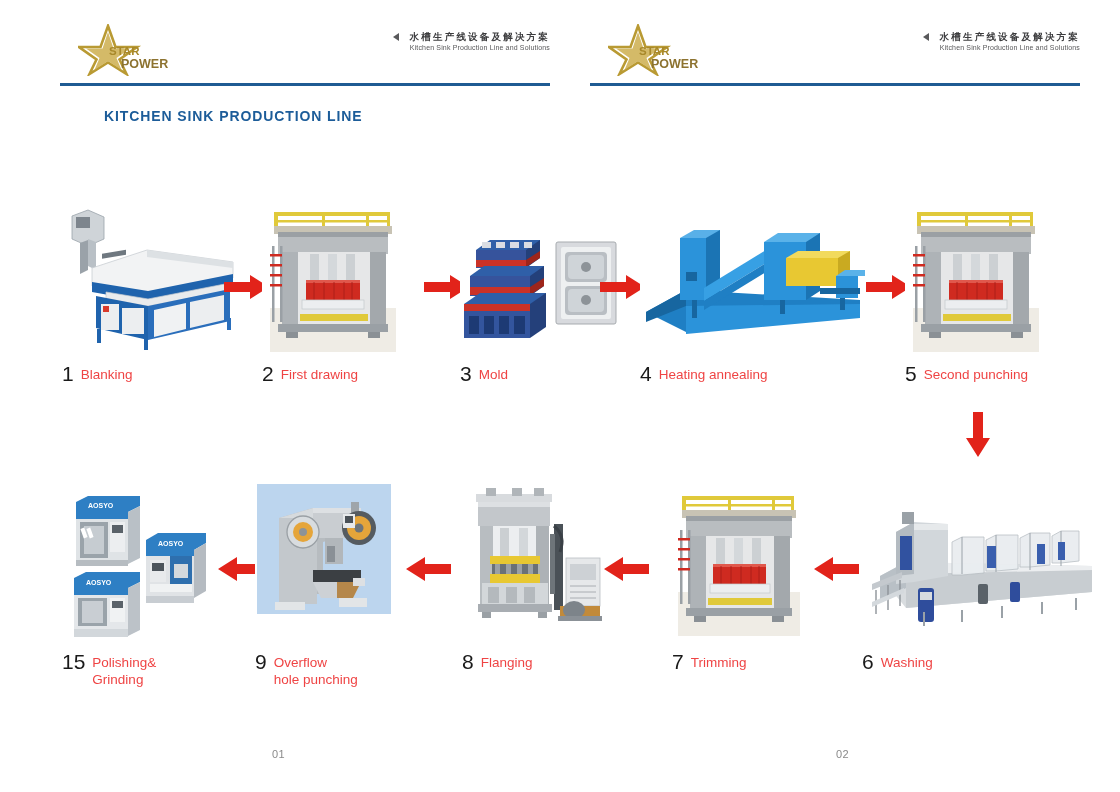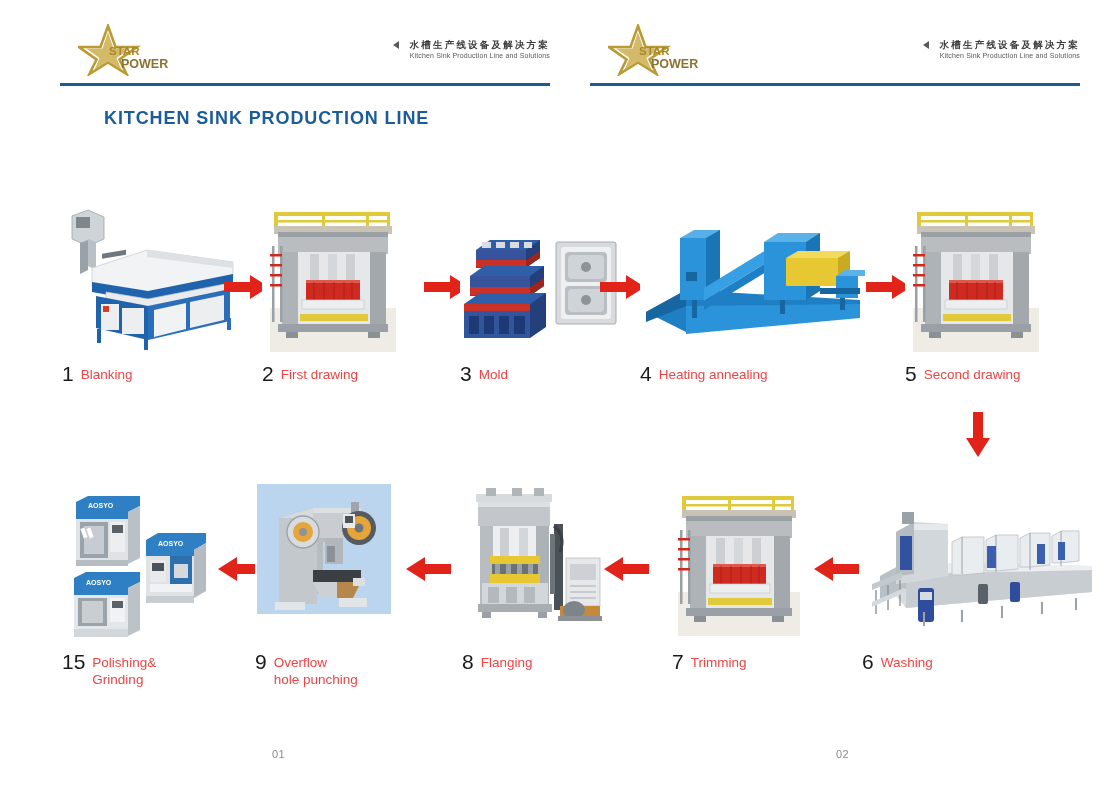--- a/index.html
+++ b/index.html
@@ -17,22 +17,22 @@
 
   
   .header { position: absolute; top: 22px; height: 64px; }
   .header.left  { left: 60px;  width: 490px; }
   .header.right { left: 590px; width: 490px; }
 
   .logo { position: absolute; left: 18px; top: 2px; width: 96px; height: 52px; }
   .logo svg { display: block; }
 
   .tagline {
-    position: absolute; right: 0; top: 16px;
-    text-align: center;
+    position: absolute; right: 0; top: 8px;
+    text-align: right;
     white-space: nowrap;
   }
   .tagline .tri {
     display: inline-block; vertical-align: middle;
     width: 0; height: 0;
     border-top: 4px solid transparent;
     border-bottom: 4px solid transparent;
     border-right: 6px solid #59595b;
     margin-right: 6px;
     margin-bottom: 10px;
@@ -52,21 +52,21 @@
   }
 
   
   .titleblock { position: absolute; left: 78px; top: 104px; }
   .title-cn {
     font-size: 31px; font-weight: bold; color: #1c5c99;
     letter-spacing: 2px; line-height: 38px;
   }
   .title-en {
     margin-top: 4px;
-    font-size: 18px; font-weight: bold; color: #1c5c99;
+    font-size: 14px; font-weight: bold; color: #1c5c99;
     letter-spacing: .9px;
     padding-left: 26px;
   }
 
   
   .flow { position: absolute; left: 0; top: 196px; width: 1120px; }
   .row { position: relative; height: 250px; }
   .cell {
     position: absolute; top: 0;
     width: 175px; height: 250px;
@@ -415,21 +415,21 @@
               <rect x="8" y="78" width="12" height="2.5"></rect>
                 <rect x="8" y="88" width="12" height="2.5"></rect>
             </g>
             <rect x="16" y="128" width="110" height="8" fill="#9aa0a5"></rect>
             <rect x="24" y="136" width="12" height="6" fill="#8a9095"></rect>
             <rect x="106" y="136" width="12" height="6" fill="#8a9095"></rect>
           </svg>
         </div>
         <div class="caption">
           <span class="cap-num">5</span>
-          <span class="cap-text">Second drawing</span>
+          <span class="cap-text">Second punching</span>
         </div>
       </div>
 
       <div class="arrow-v" style="left:965px; top:216px">
         <svg width="26" height="46" viewBox="0 0 26 46">
           <path d="M8 0 L18 0 L18 26 L25 26 L13 45 L1 26 L8 26 Z" fill="#e2231a"></path>
         </svg>
       </div>
     </div>
 

